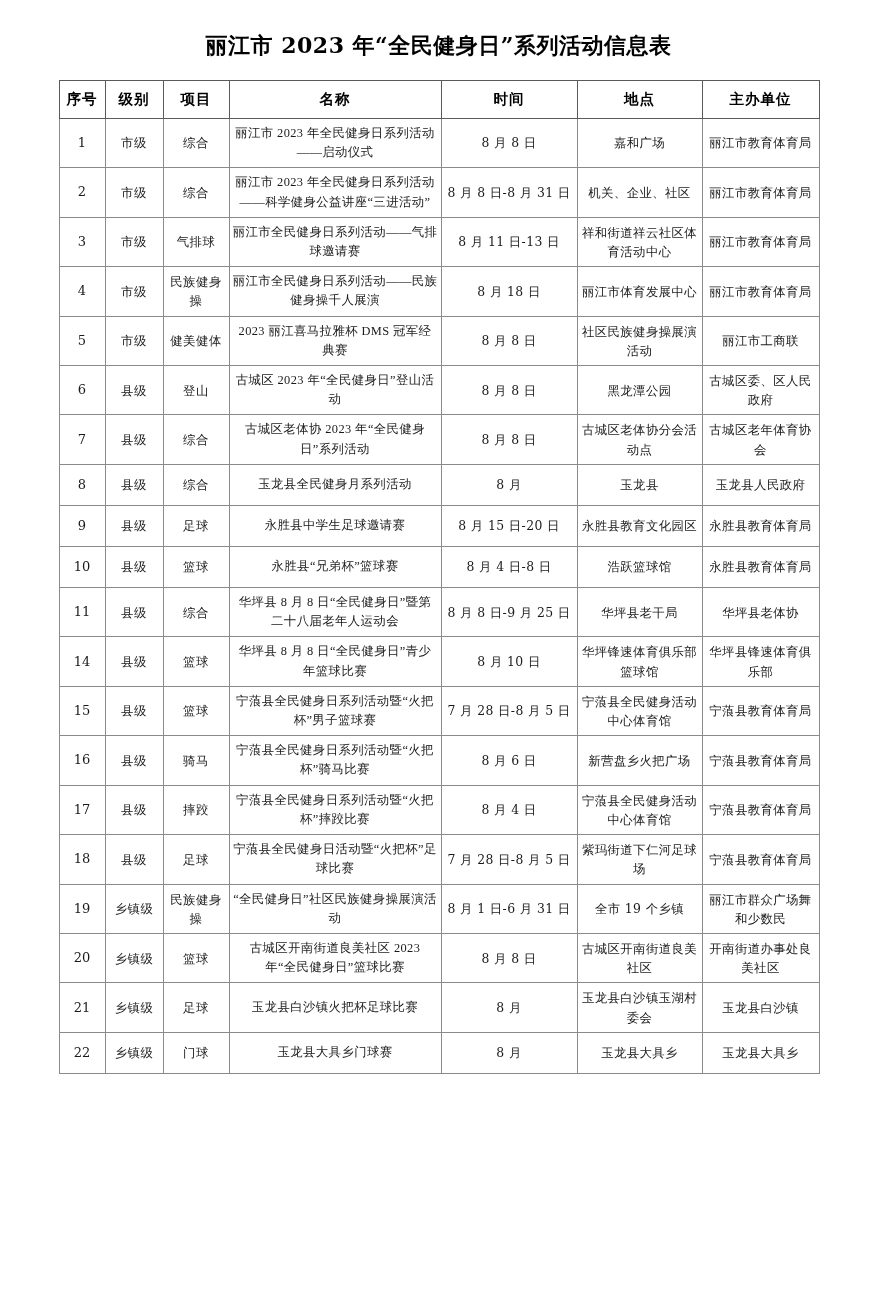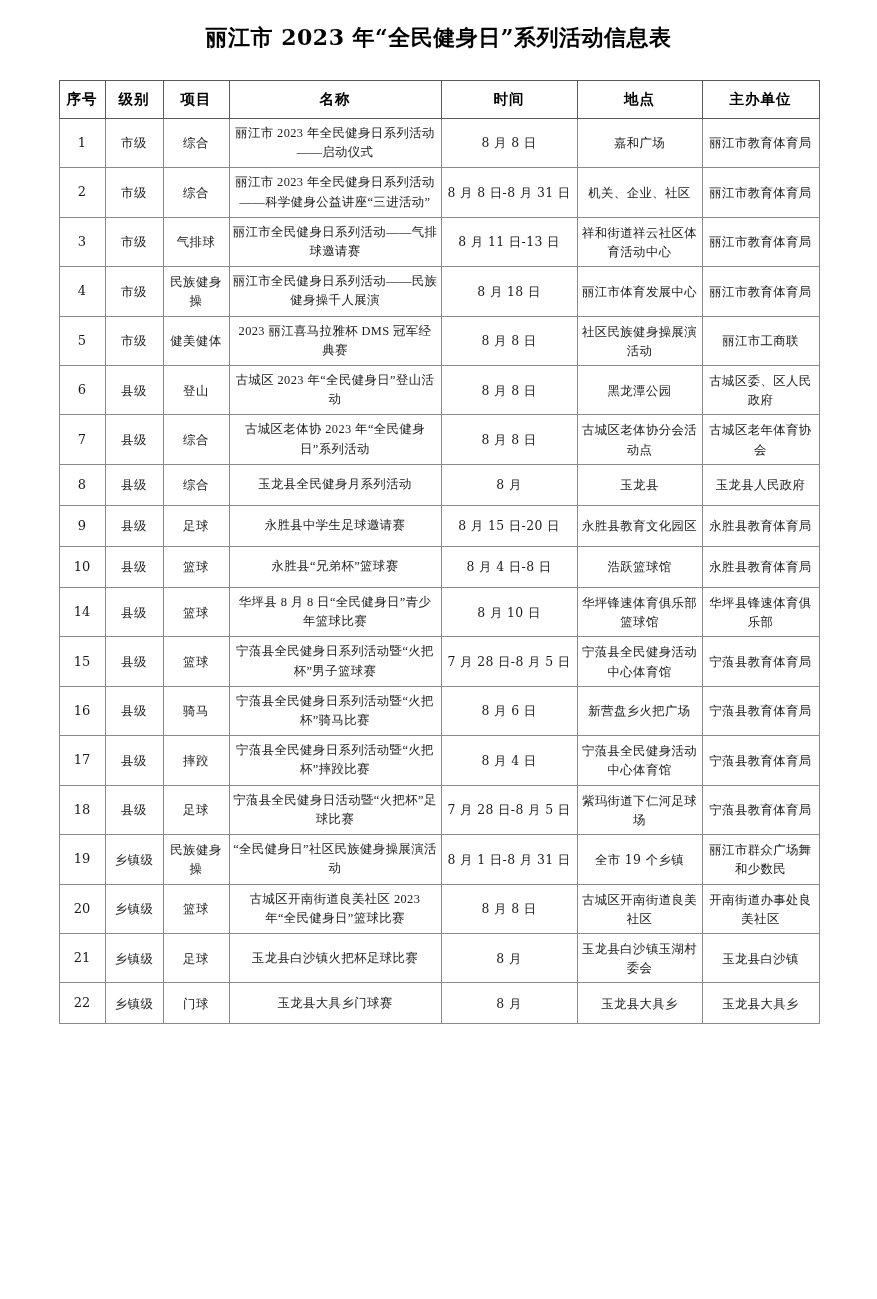--- a/index.html
+++ b/index.html
@@ -12,35 +12,35 @@
     height: 1299px;
     font-family: "DejaVu Serif", "Liberation Serif", serif;
     color: #1a1a1a;
     overflow: hidden;
   }
   .page {
     width: 877px;
     height: 1299px;
     position: relative;
     box-sizing: border-box;
-    padding: 0;
+    padding: 8px;
   }
   .doc-title {
     text-align: center;
     font-family: "DejaVu Serif", "Liberation Serif", serif;
     font-weight: bold;
     font-size: 22px;
     letter-spacing: 0.5px;
     color: #000;
     padding-top: 24px;
     padding-bottom: 14px;
     line-height: 1.2;
   }
   .table-wrap {
-    margin: 16px auto;
+    margin: 8px auto;
     width: 760px;
   }
   table.info-table {
     border-collapse: collapse;
     width: 760px;
     table-layout: fixed;
     font-size: 12.4px;
     line-height: 1.55;
   }
   table.info-table td,
@@ -195,20 +195,29 @@
           <tr>
             <td class="cell-idx">10</td>
             <td class="cell-level">县级</td>
             <td class="cell-event">篮球</td>
             <td class="cell-name">永胜县“兄弟杯”篮球赛</td>
             <td class="cell-time">8 月 4 日-8 日</td>
             <td class="cell-place">浩跃篮球馆</td>
             <td class="cell-org">永胜县教育体育局</td>
           </tr>
           <tr>
+            <td class="cell-idx">11</td>
+            <td class="cell-level">县级</td>
+            <td class="cell-event">综合</td>
+            <td class="cell-name">华坪县 8 月 8 日“全民健身日”暨第二十八届老年人运动会</td>
+            <td class="cell-time">8 月 8 日-9 月 25 日</td>
+            <td class="cell-place">华坪县老干局</td>
+            <td class="cell-org">华坪县老体协</td>
+          </tr>
+          <tr>
             <td class="cell-idx">14</td>
             <td class="cell-level">县级</td>
             <td class="cell-event">篮球</td>
             <td class="cell-name">华坪县 8 月 8 日“全民健身日”青少年篮球比赛</td>
             <td class="cell-time">8 月 10 日</td>
             <td class="cell-place">华坪锋速体育俱乐部篮球馆</td>
             <td class="cell-org">华坪县锋速体育俱乐部</td>
           </tr>
           <tr>
             <td class="cell-idx">15</td>
@@ -244,21 +253,21 @@
             <td class="cell-name">宁蒗县全民健身日活动暨“火把杯”足球比赛</td>
             <td class="cell-time">7 月 28 日-8 月 5 日</td>
             <td class="cell-place">紫玛街道下仁河足球场</td>
             <td class="cell-org">宁蒗县教育体育局</td>
           </tr>
           <tr>
             <td class="cell-idx">19</td>
             <td class="cell-level">乡镇级</td>
             <td class="cell-event">民族健身操</td>
             <td class="cell-name">“全民健身日”社区民族健身操展演活动</td>
-            <td class="cell-time">8 月 1 日-8 月 31 日</td>
+            <td class="cell-time">8 月 1 日-6 月 31 日</td>
             <td class="cell-place">全市 19 个乡镇</td>
             <td class="cell-org">丽江市群众广场舞和少数民</td>
           </tr>
           <tr>
             <td class="cell-idx">20</td>
             <td class="cell-level">乡镇级</td>
             <td class="cell-event">篮球</td>
             <td class="cell-name">古城区开南街道良美社区 2023 年“全民健身日”篮球比赛</td>
             <td class="cell-time">8 月 8 日</td>
             <td class="cell-place">古城区开南街道良美社区</td>

